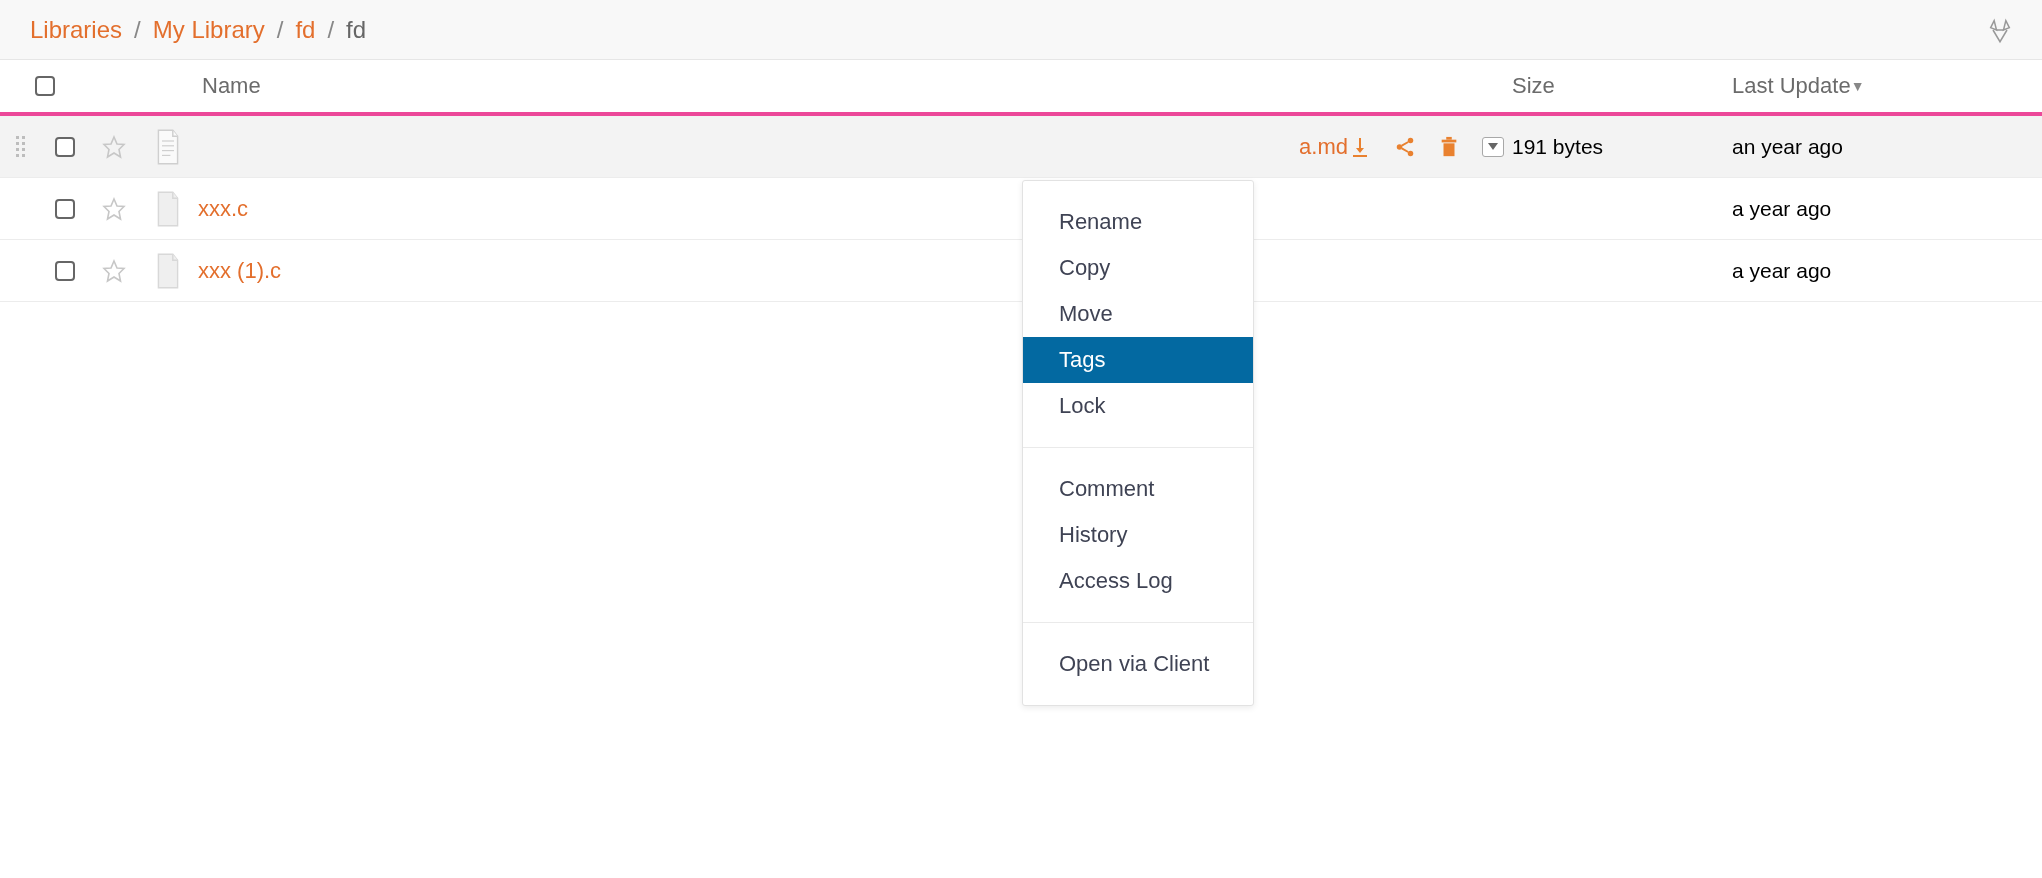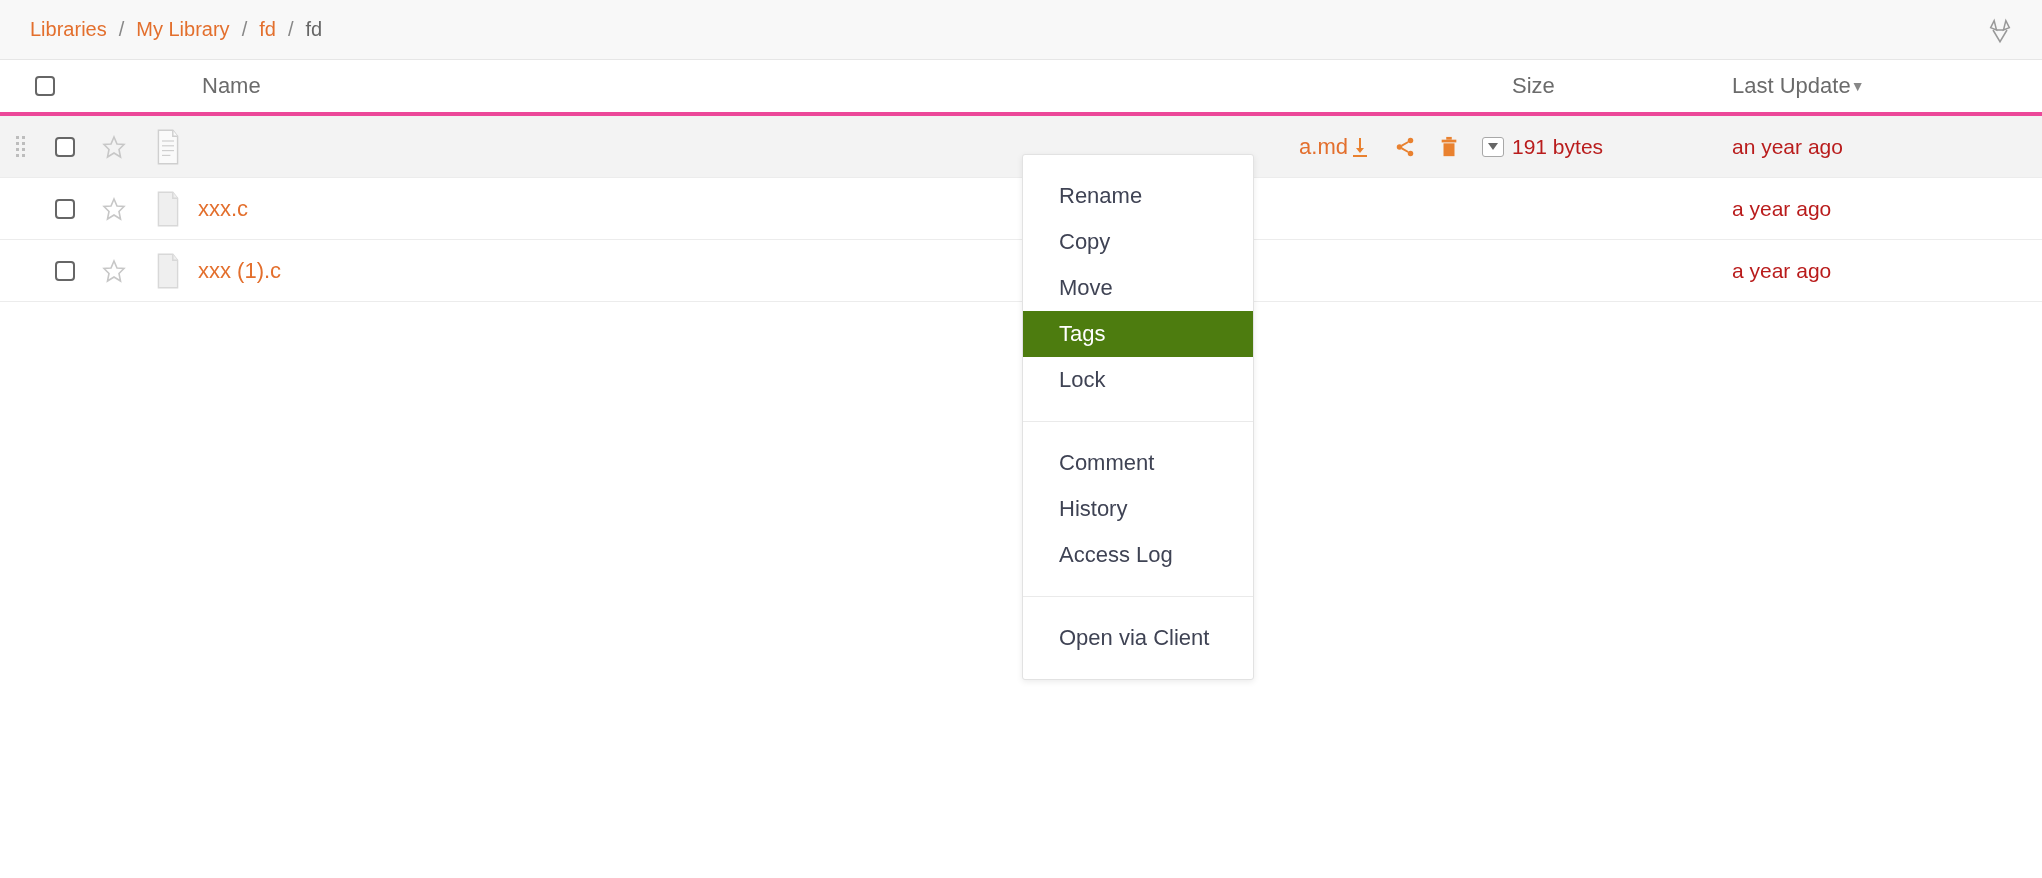--- a/index.html
+++ b/index.html
@@ -12,21 +12,21 @@
   .wrap { width: 2042px; }
   .topbar {
     height: 60px;
     background: #f8f8f8;
     border-bottom: 1px solid #e6e6e6;
     display: flex;
     align-items: center;
     padding: 0 28px 0 30px;
     position: relative;
   }
-  .breadcrumbs { display: flex; align-items: center; gap: 8px; font-size: 20px; }
+  .breadcrumbs { display: flex; align-items: center; gap: 8px; font-size: 24px; }
   .crumb-link { color: #e36f2d; text-decoration: none; cursor: pointer; }
   .crumb-sep { color: #888; margin: 0 4px; }
   .crumb-current { color: #666; }
   .trash-icon { margin-left: auto; color: #999; }
   .trash-icon svg { display:block; }
   .thead {
     display: grid;
     grid-template-columns: 90px 48px 60px 1fr 220px 290px;
     align-items: center;
     height: 56px;
@@ -51,21 +51,21 @@
     align-items: center;
     height: 62px;
     border-bottom: 1px solid #ececec;
     padding-right: 20px;
     position: relative;
   }
   .row .handle { width:40px; display:flex; justify-content:center; }
   .row .star { color:#c7c7c7; display:flex; justify-content:center; }
   .row .ficon { display:flex; justify-content:center; align-items:center; }
   .row .fname { color:#e36f2d; font-size: 22px; }
-  .row .size, .row .update { color:#b91c1c; font-size:21px; }
+  .row .size, .row .update { color:#000000; font-size:21px; }
   .row.hovered {
     background: #f3f3f3;
   }
   .drag-dots {
     display:grid; grid-template-columns: repeat(2, 3px); grid-auto-rows:3px; gap:3px;
   }
   .drag-dots span { background:#bdbdbd; width:3px; height:3px; }
 
   .actions { display:flex; gap:22px; align-items:center; justify-content:flex-end; padding-right:8px; }
   .actions .ibtn { color:#e9812f; cursor:pointer; display:flex; align-items:center; }
@@ -76,37 +76,37 @@
     cursor:pointer;
   }
 
   .file-svg-text { stroke:#cfcfcf; stroke-width:1.2; fill:#fafafa; }
   .file-lines { stroke:#cfcfcf; stroke-width:1; }
   .file-svg-blank { stroke:#d8d8d8; stroke-width:1.2; fill:#efefef; }
 
   .menu {
     position:absolute;
     left:1022px;
-    top:154px;
+    top:180px;
     width:232px;
     background:#fff;
     border:1px solid #e2e2e2;
     border-radius:3px;
     box-shadow:0 2px 6px rgba(0,0,0,0.08);
     padding:18px 0;
   }
   .menu .sect { padding: 0; }
   .menu .sep { height:1px; background:#eaeaea; margin:18px 0; }
   .menu .mi {
     padding:10px 36px;
     font-size:22px;
     color:#3f4354;
     cursor:pointer;
   }
-  .menu .mi.hl { background:#4d7c0f; color:#fff; }
+  .menu .mi.hl { background:#0369a1; color:#fff; }
 
   .col-name-cell { display:flex; align-items:center; gap:0; }
   .namecell-inner { display:flex; align-items:center; }
 </style>
 </head>
 <body>
 
 <div class="wrap">
 
   <div class="topbar">

